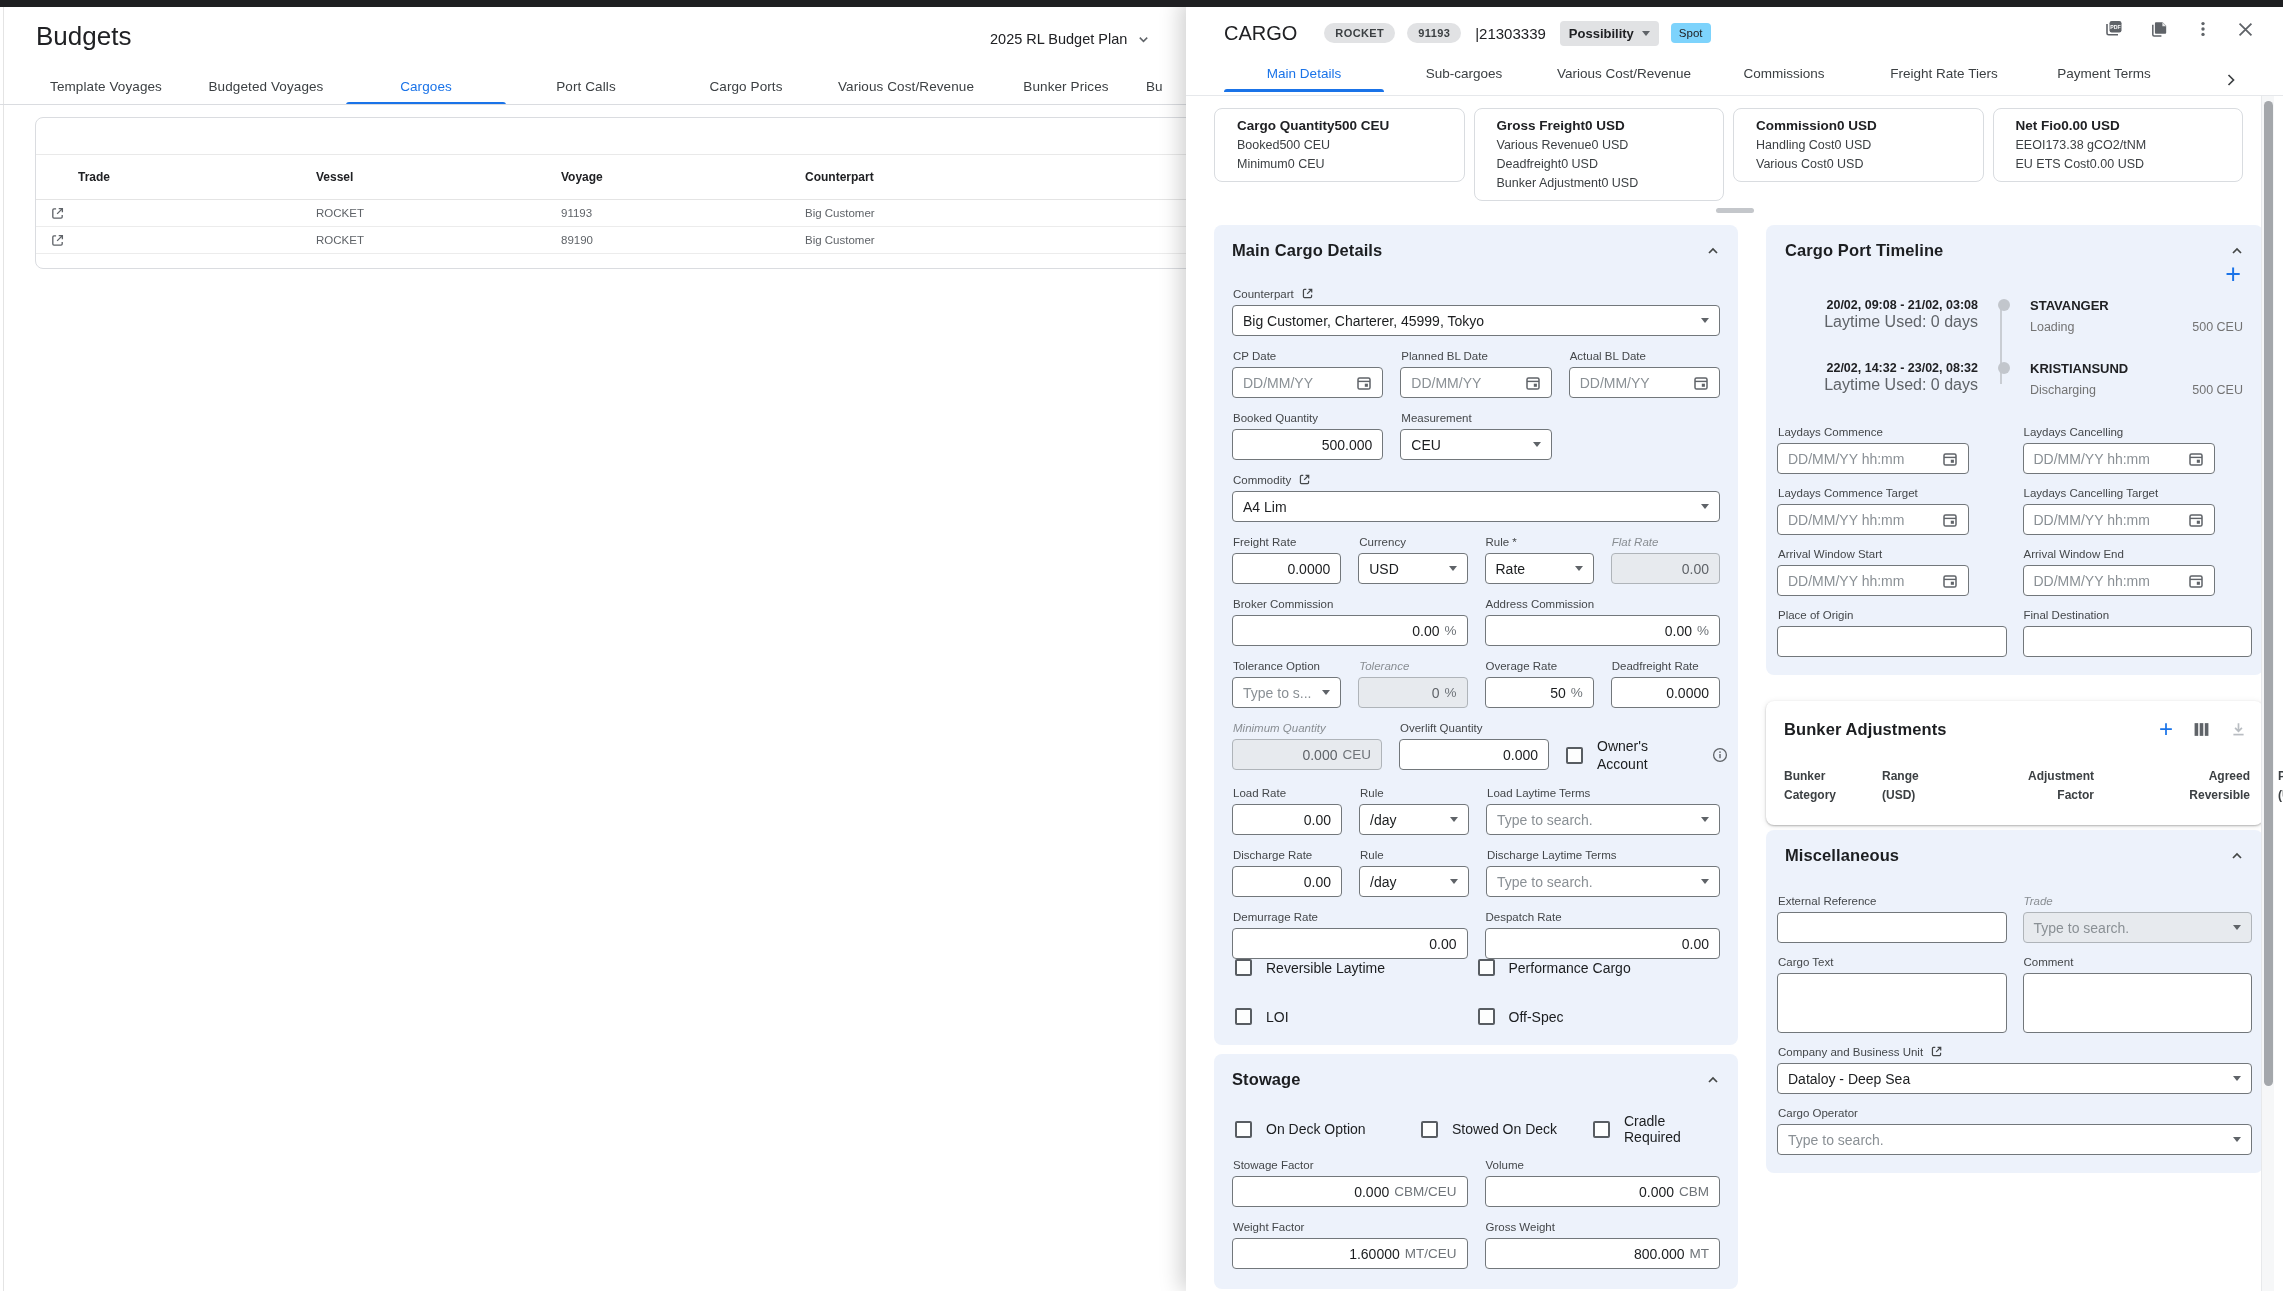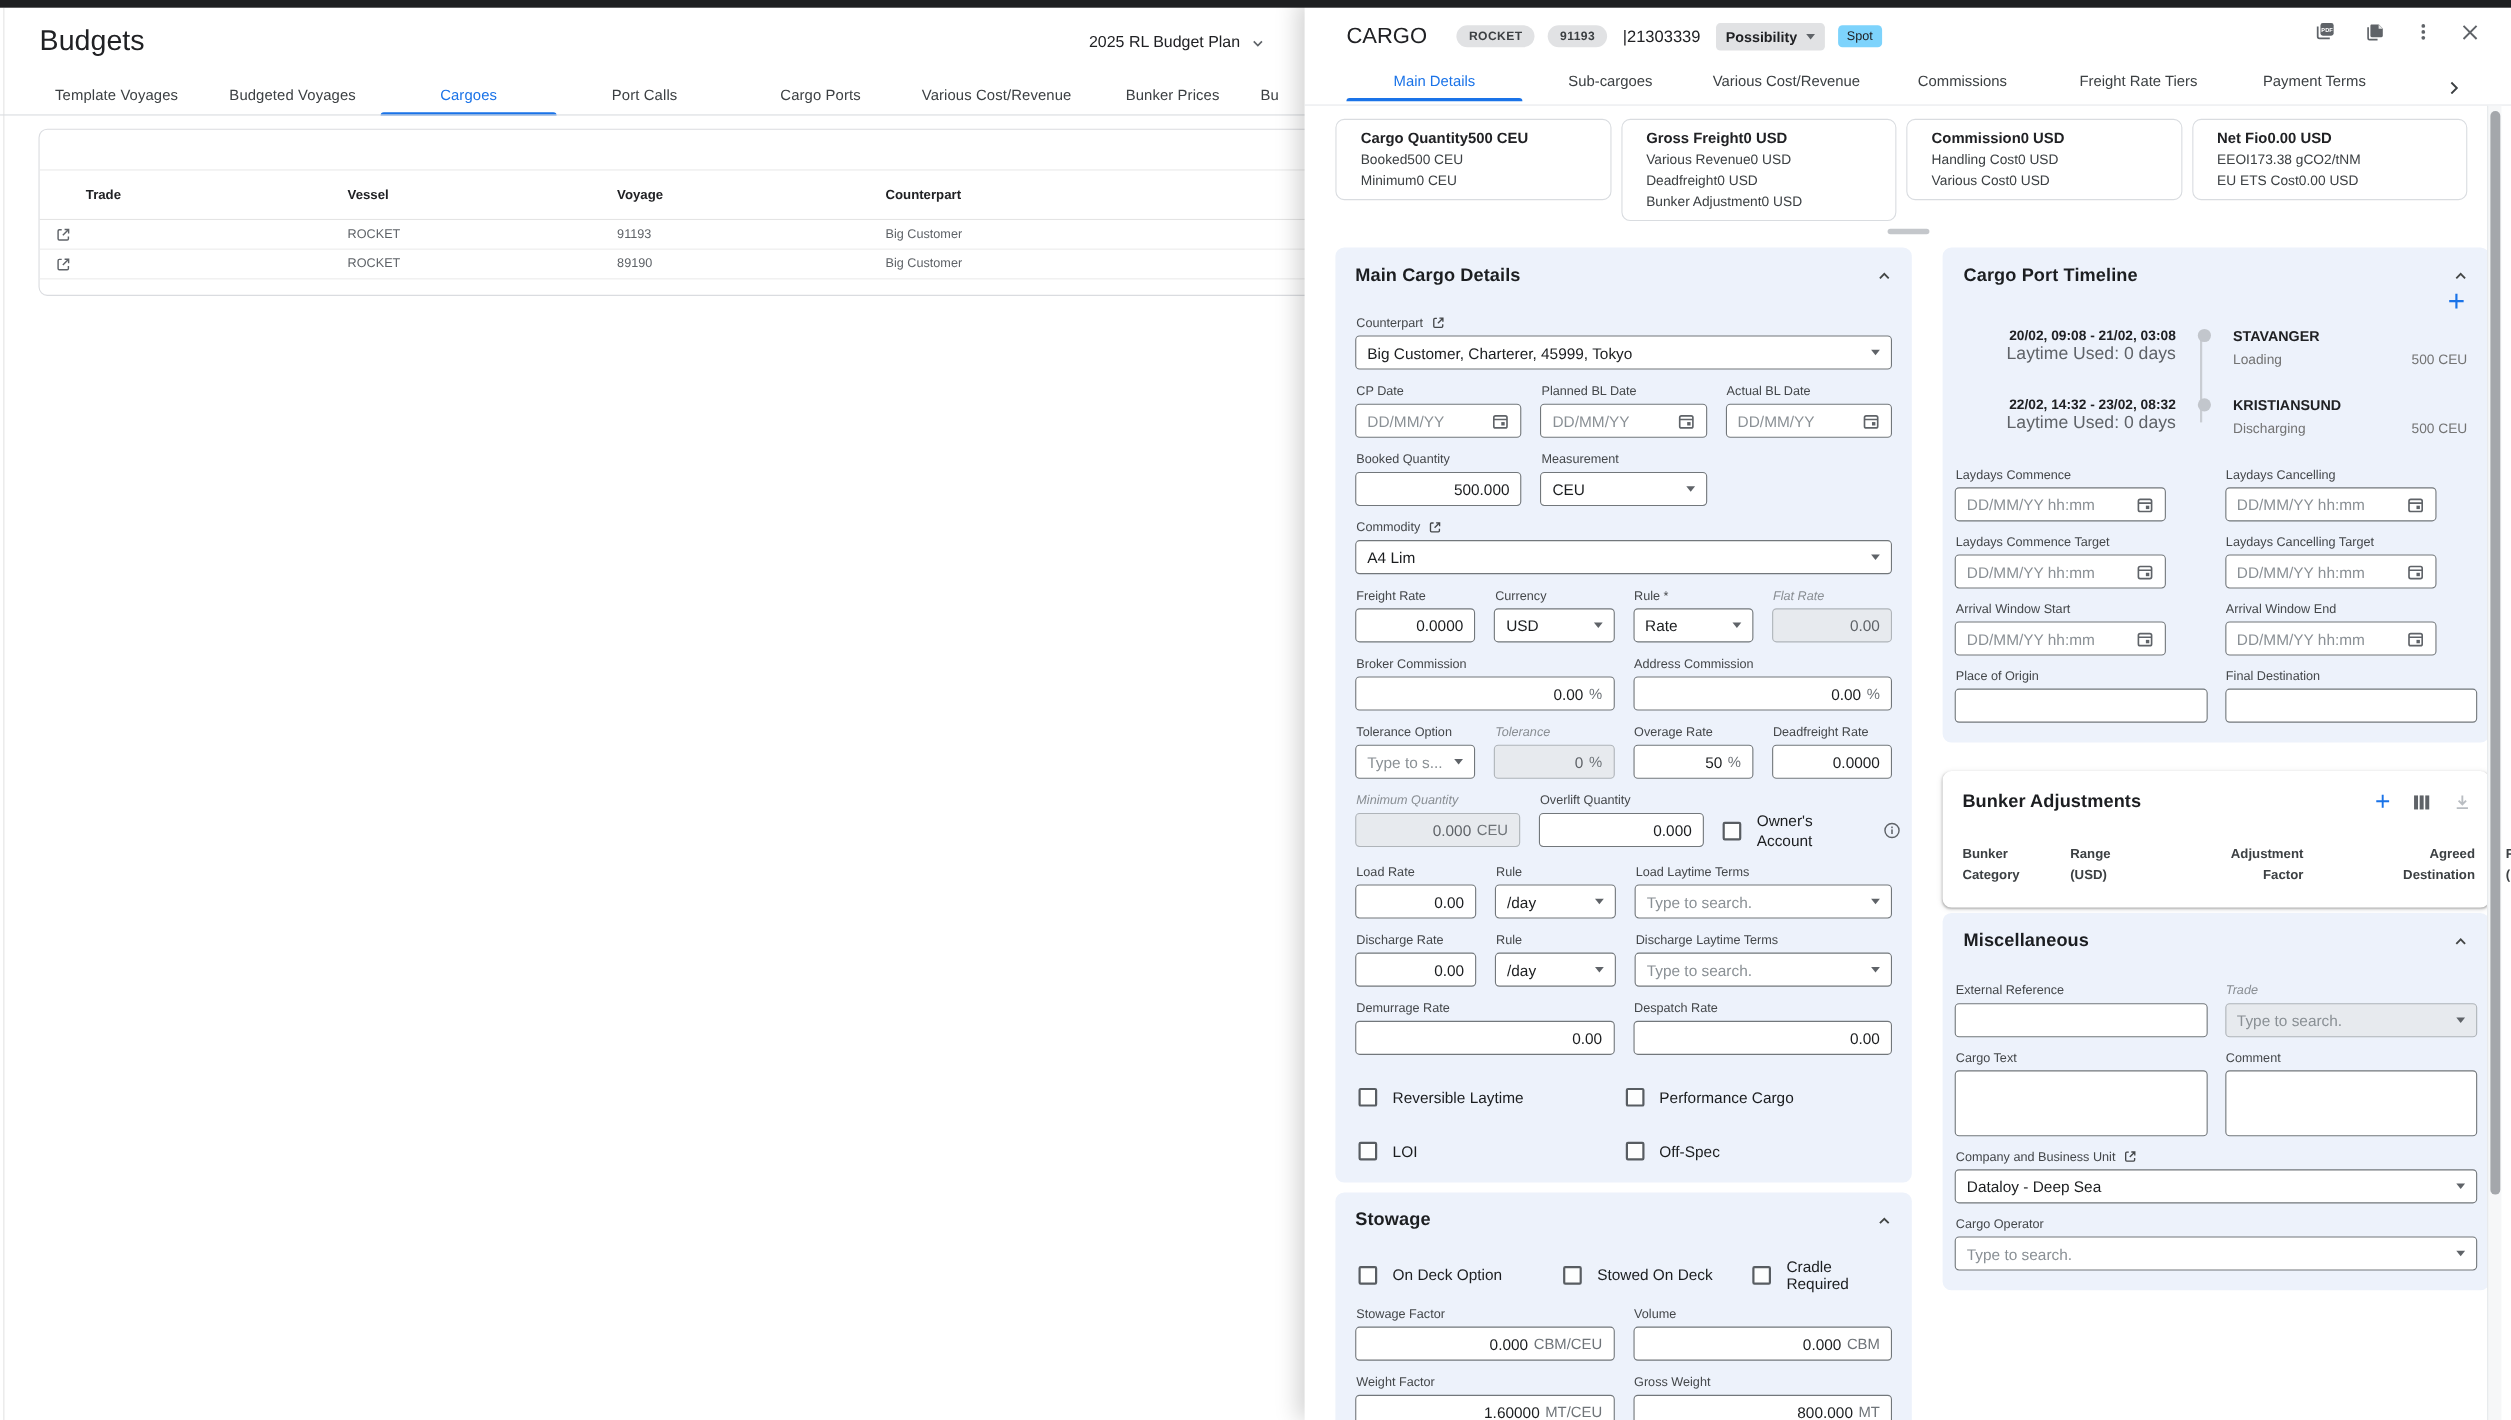--- a/index.html
+++ b/index.html
@@ -92,21 +92,21 @@
   .bx.sel { cursor:pointer; }
   .bx.dis { background:#e7eaee; border-color:#afb4b9; color:#5f6368; cursor:default; }
   .bx .unit { color:#6f7479; margin-left:5px; font-size:13.5px; }
   .bx .ph { color:#8a9095; }
   .bx.dt { justify-content:space-between; color:#74797e; }
   .bx.dt-190 { width:192px; }
   .caret { width:0; height:0; border-left:4.5px solid transparent; border-right:4.5px solid transparent;
     border-top:5.5px solid #5f6368; margin-left:auto; }
   .bx .caret { flex:none; }
 
-  .cbrow { display:grid; grid-template-columns:1fr 1fr; margin-top:30px; padding-left:3px; }
+  .cbrow { display:grid; grid-template-columns:1fr 1fr; padding-left:3px; }
   .cbrow3 { display:grid; grid-template-columns:186px 172px 1fr; margin-top:24px; padding-left:3px; }
   .cbwrap { display:flex; align-items:center; gap:14px; font-size:14px; color:#1b1d1f; cursor:pointer; }
   .cb { width:17px; height:17px; border:2px solid #585d62; border-radius:2px; background:#fdfefe; flex:none; }
 
   
   .plusrow { display:flex; justify-content:flex-end; padding:0 14px; margin-top:2px; }
   .plus { font-size:27px; line-height:24px; font-weight:400; color:#1a73e8; cursor:pointer; }
   .tl { position:relative; margin-top:12px; padding:0 4px; }
   .tl-line { position:absolute; left:226px; top:10px; width:2px; height:76px; background:#c9cdd3; }
   .tl-entry { display:grid; grid-template-columns:200px 52px 1fr; margin-bottom:27px; }
@@ -810,21 +810,21 @@
               <svg class="ic" width="17" height="17" viewBox="0 0 16 16">
                   <path d="M8 2v7.2M4.8 6.5L8 9.7l3.2-3.2" fill="none" stroke="#b9bdc2" stroke-width="1.6"></path>
                   <path d="M3.2 12.8h9.6" stroke="#b9bdc2" stroke-width="1.6"></path>
                 </svg>
             </span>
           </div>
           <div class="bhead">
             <div><span>Bunker</span><br><span>Category</span></div>
             <div><span>Range</span><br><span>(USD)</span></div>
             <div class="r"><span>Adjustment</span><br><span>Factor</span></div>
-            <div class="r"><span>Agreed</span><br><span>Destination</span></div>
+            <div class="r"><span>Agreed</span><br><span>Reversible</span></div>
             <div class="pl"><span>Price</span><br><span>(USD)</span></div>
           </div>
         </div>
 
         <div class="sec tight" style="margin-top:-1px;">
           <div class="sec-head">
             <span class="sec-title">Miscellaneous</span>
             <span class="collapse">
                 <svg class="ic" width="14" height="14" viewBox="0 0 14 14">
                   <path d="M3 9l4-4 4 4" fill="none" stroke="#444746" stroke-width="1.7"></path>

